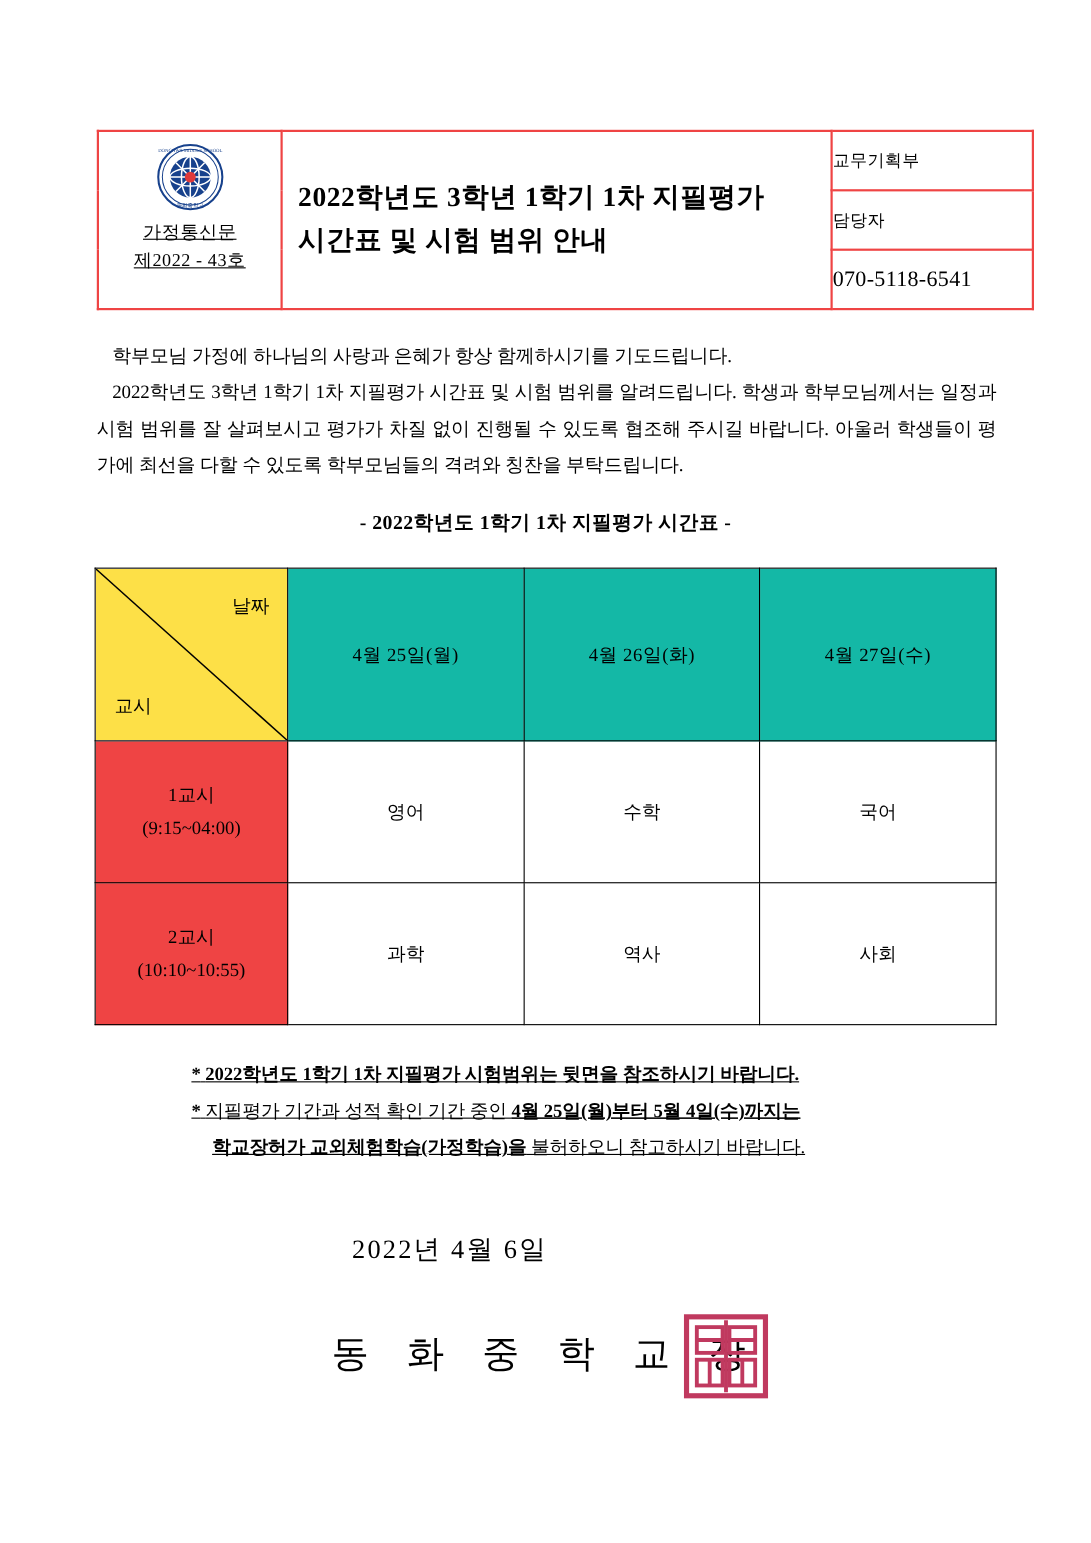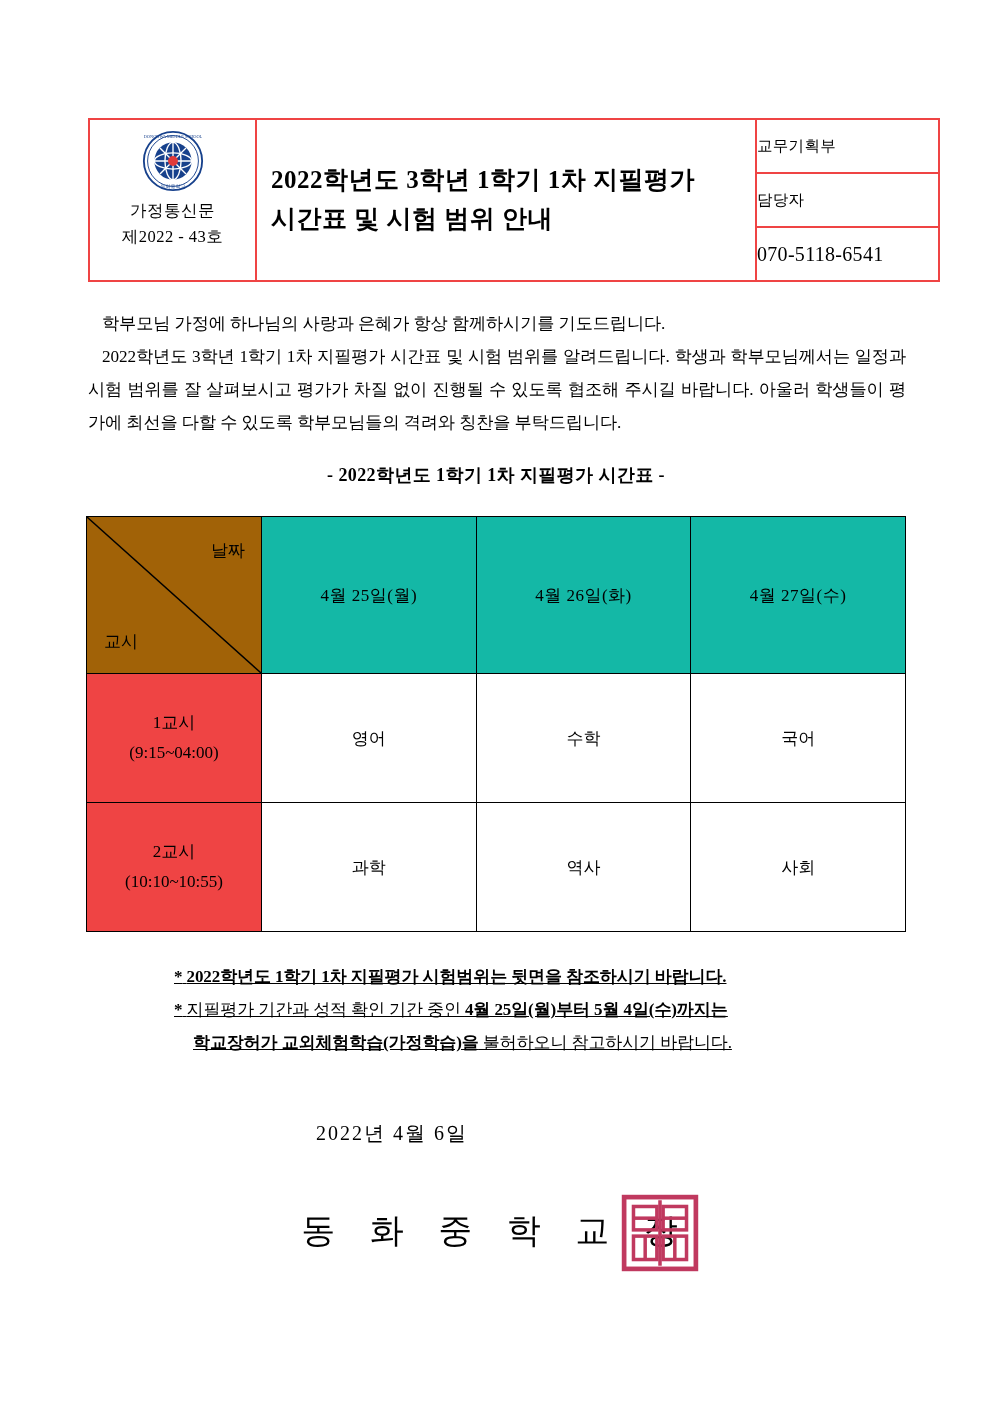--- a/index.html
+++ b/index.html
@@ -54,20 +54,21 @@
   .crest {
     width: 62px;
     height: 62px;
     margin-top: 4px;
     margin-bottom: 6px;
   }
   .logo-line {
     font-size: 16.5px;
     line-height: 1.55;
     letter-spacing: 0.5px;
+    text-decoration: underline;
   }
   .title-cell {
     width: 470px;
     font-size: 25px;
     font-weight: bold;
     line-height: 1.55;
     letter-spacing: 0.5px;
     padding: 10px 14px !important;
   }
   .title-cell .t-line { display: block; }
@@ -120,21 +121,21 @@
   table.sched td {
     border: 1px solid #000;
     text-align: center;
     vertical-align: middle;
     font-size: 17px;
     padding: 0;
   }
   td.corner {
     width: 174px;
     height: 156px;
-    background: #a16207;
+    background: #fde047;
     position: relative;
     padding: 0 !important;
   }
   td.corner .diag {
     position: absolute;
     left: 0; top: 0;
     width: 100%; height: 100%;
   }
   td.corner .lbl-date {
     position: absolute;
@@ -185,22 +186,23 @@
   .u { text-decoration: underline; }
   .b { font-weight: bold; }
 
   
   .date-line {
     position: absolute;
     left: 0;
     top: 1120px;
     width: 784px;
     text-align: center;
-    font-size: 20px;
+    font-size: 24px;
     letter-spacing: 2px;
+    padding-left: 17px;
   }
 
   
   .signature {
     position: absolute;
     left: 0;
     top: 1208px;
     width: 992px;
     text-align: center;
     font-size: 34px;

